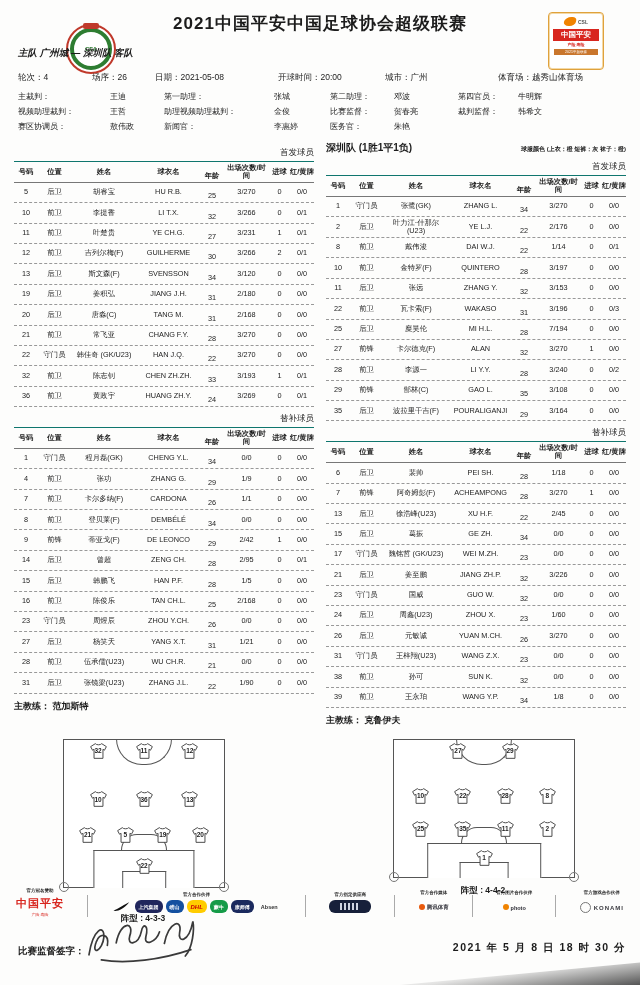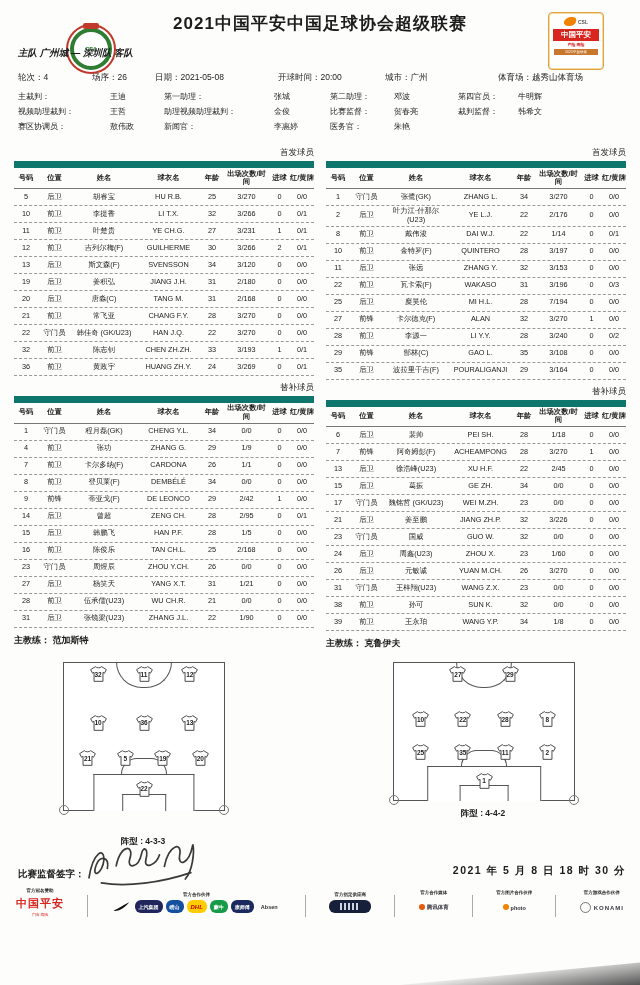--- a/index.html
+++ b/index.html
@@ -37,27 +37,27 @@
   .oc{white-space:nowrap;}
 
   
   .teams{display:flex;margin:9px 14px 0;gap:12px;}
   .team{flex:1;min-width:0;}
   .team-head{display:flex;justify-content:space-between;align-items:baseline;gap:4px;}
   .team-name{font-size:10px;font-weight:bold;white-space:nowrap;}
   .kit{font-size:6px;font-weight:bold;white-space:nowrap;}
   .sec-label{font-size:8.5px;font-weight:normal;margin:6px 0 2px;text-align:right;}
   .thead,.tr{display:flex;align-items:center;}
-  .thead{border-top:7px solid #0f766e;border-bottom:1px solid #777;font-weight:bold;min-height:13px;}
+  .thead{border-top:1px solid #0f766e;border-bottom:1px solid #777;font-weight:bold;min-height:13px;}
   .thead .td{font-size:7.3px;font-weight:bold;}
   .tr{border-bottom:1px dashed #999;min-height:16px;}
   .td{text-align:center;font-size:7.3px;line-height:1.15;padding:1.5px 0;}
   .c-no{width:8%;}.c-pos{width:11%;}.c-name{width:22%;}
   .c-jersey{width:21%;word-break:break-all;}
-  .c-age{width:8%;}.c-apps{width:15%;}.c-goals{width:7%;}.c-cards{width:8%;}
+  .c-age{width:8%;margin-top:8px;}.c-apps{width:15%;}.c-goals{width:7%;}.c-cards{width:8%;}
   .coach{font-size:9px;font-weight:bold;margin-top:6px;}
 
   
   .pitch-zone{position:relative;height:250px;margin-top:2px;}
   .pitch{position:absolute;border:1px solid #555;background:#fff;}
   .pitch-home{left:63px;top:10px;width:160px;height:147px;}
   .pitch-away{left:393px;top:10px;width:180px;height:137px;}
   .center-arc{position:absolute;top:-1px;left:50%;transform:translateX(-50%);width:54px;height:25px;
               border:1px solid #555;border-top:none;border-radius:0 0 56px 56px;}
   .pen-area{position:absolute;bottom:-1px;left:50%;transform:translateX(-50%);width:62%;height:25%;
@@ -415,20 +415,24 @@
             <div class="td c-cards">0/0</div>
           </div>
         </div>
       <div class="coach">
         <span>主教练：</span>
         <span>范加斯特</span>
       </div>
     </div>
 
     <div class="team">
+      <div class="team-head">
+        <span class="team-name">深圳队 (1胜1平1负)</span>
+        <span class="kit">球服颜色 (上衣：橙 短裤：灰 袜子：橙)</span>
+      </div>
       <div class="sec-label">首发球员</div>
       <div class="thead">
         <div class="td c-no">号码</div>
         <div class="td c-pos">位置</div>
         <div class="td c-name">姓名</div>
         <div class="td c-jersey">球衣名</div>
         <div class="td c-age">年龄</div>
         <div class="td c-apps">出场次数/时间</div>
         <div class="td c-goals">进球</div>
         <div class="td c-cards">红/黄牌</div>

